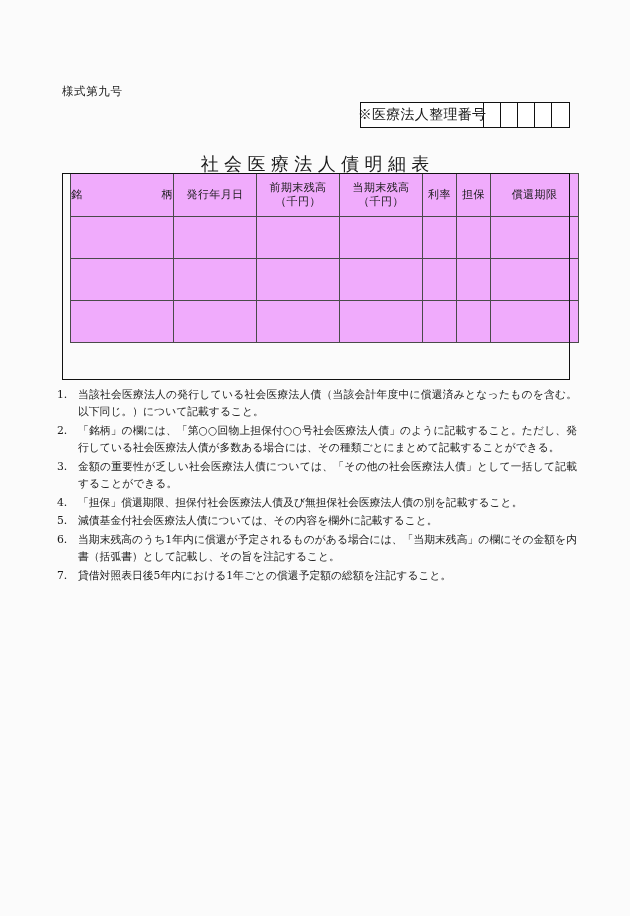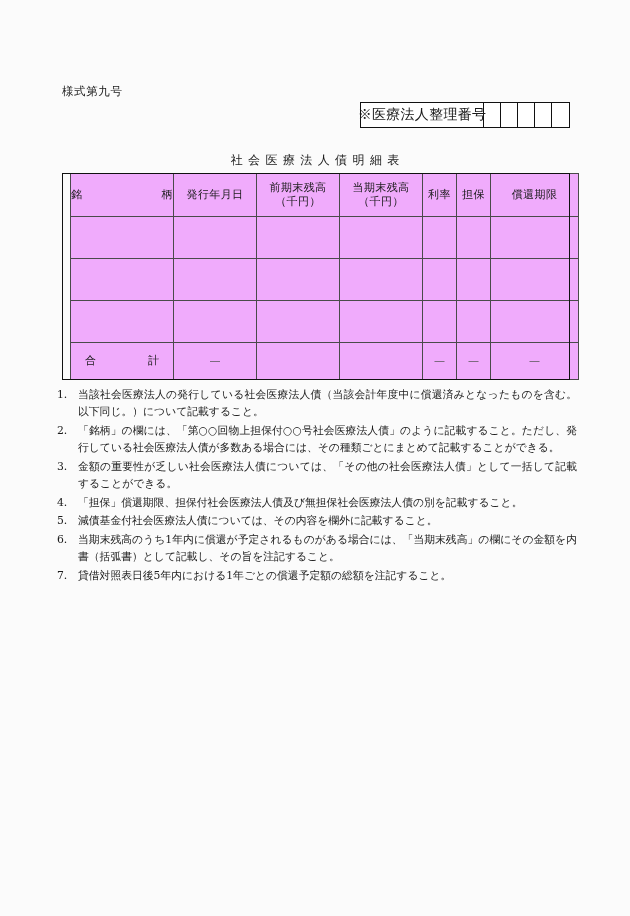--- a/index.html
+++ b/index.html
@@ -85,21 +85,21 @@
   }
   .regbox .reg-cell:last-child { border-right: none; }
 
   
   .table-title {
     position: absolute;
     left: 0;
     top: 152px;
     width: 630px;
     text-align: center;
-    font-size: 12px;
+    font-size: 18px;
     letter-spacing: 5.4px;
     text-indent: 5.4px;
     white-space: nowrap;
   }
 
   
   table.main {
     position: absolute;
     left: 70px;
     top: 173px;
@@ -263,31 +263,20 @@
       </tr>
       <tr class="data-row">
         <td></td>
         <td></td>
         <td></td>
         <td></td>
         <td></td>
         <td></td>
         <td></td>
       </tr>
-      <tr class="total-row">
-        <td>
-          <span class="wide-label">合　　　計</span>
-        </td>
-        <td class="dash">—</td>
-        <td></td>
-        <td></td>
-        <td class="dash">—</td>
-        <td class="dash">—</td>
-        <td class="dash">—</td>
-      </tr>
     </tbody>
   </table>
   <div class="table-frame"></div>
 
   <div class="notes">
     <div class="note">
       <span class="num">1.</span>
       <span class="body">当該社会医療法人の発行している社会医療法人債（当該会計年度中に償還済みとなったものを含む。以下同じ。）について記載すること。</span>
     </div>
     <div class="note">

